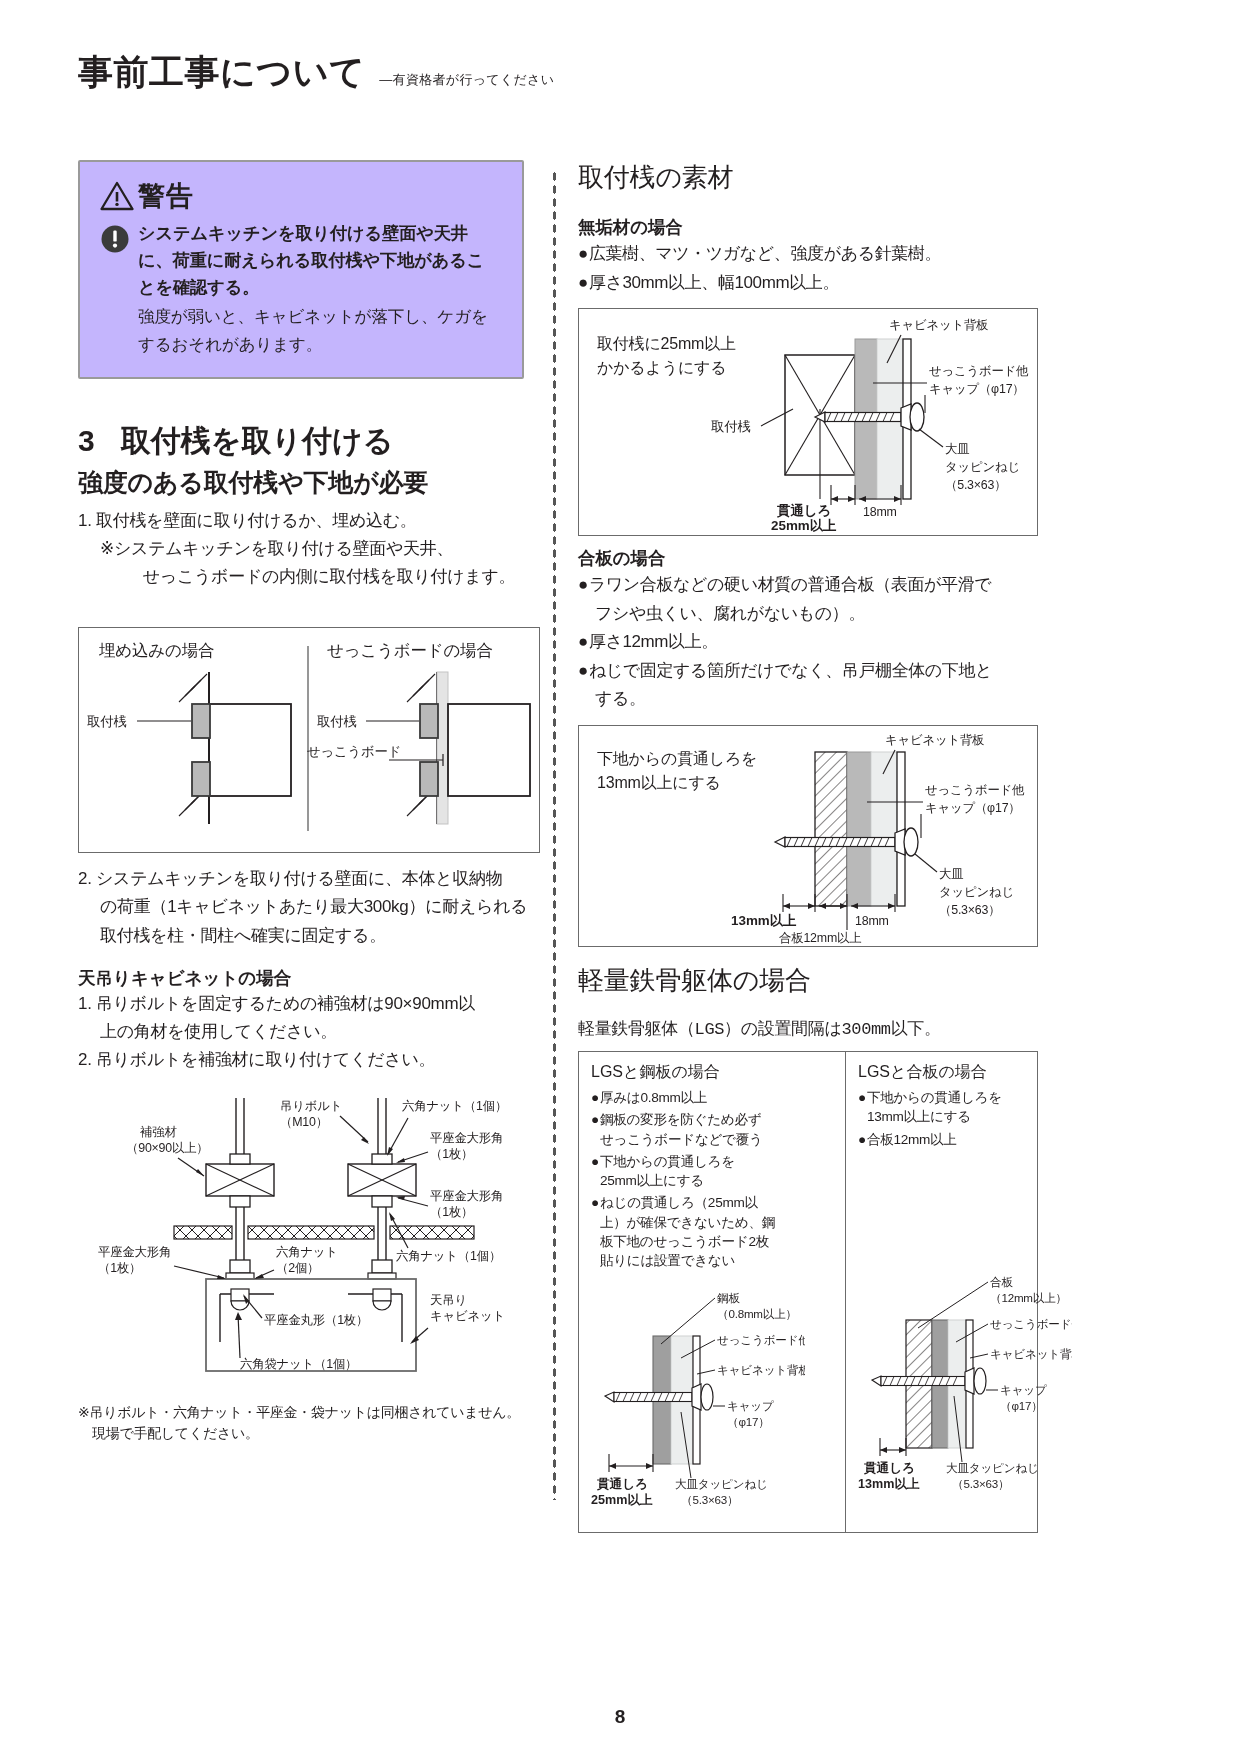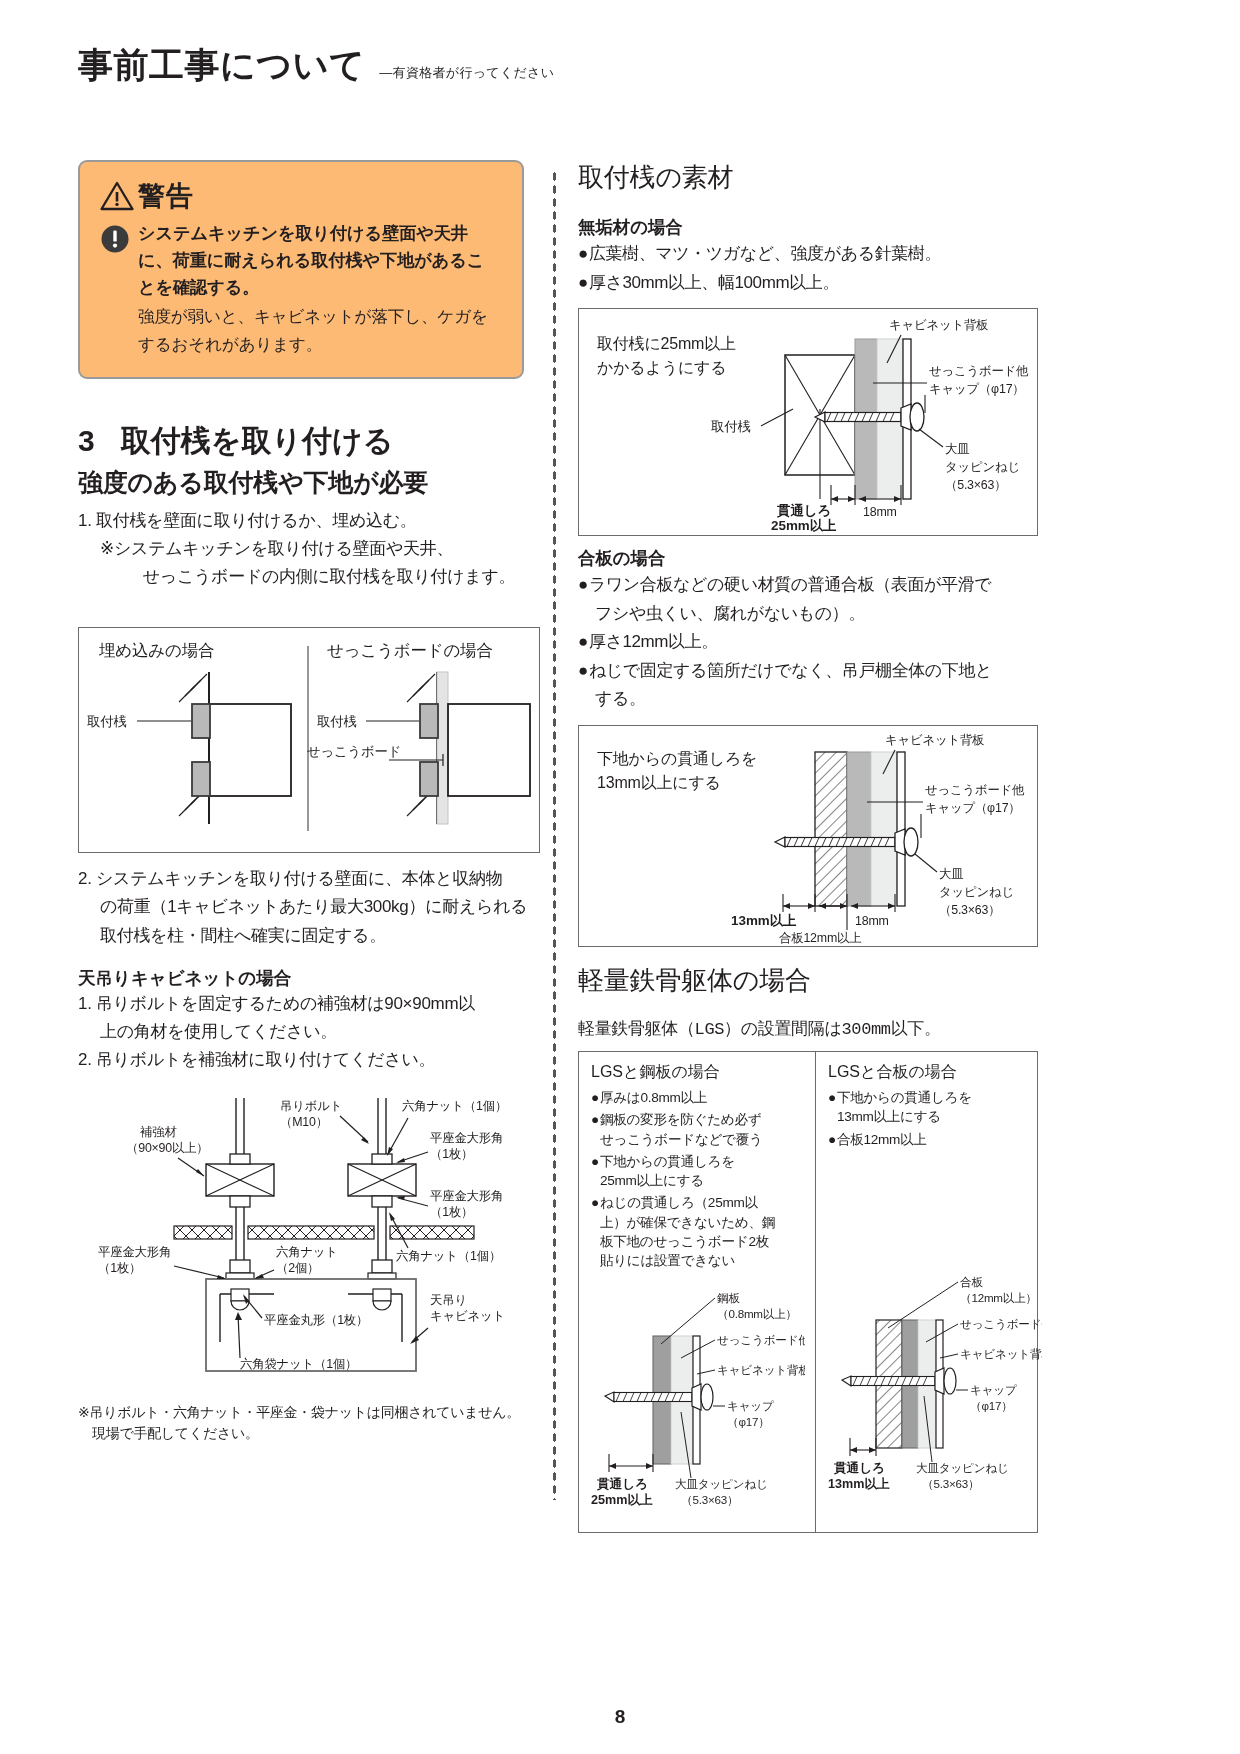--- a/index.html
+++ b/index.html
@@ -8,43 +8,43 @@
     background: #ffffff;
     font-family: "Liberation Sans", "DejaVu Sans", sans-serif;
     color: #231f20;
     position: relative;
     overflow: hidden;
   }
   .page { position: relative; width: 1240px; height: 1754px; padding: 0; }
 
   
   .page-header {
-    position: absolute; left: 78px; top: 42px; width: 1080px;
+    position: absolute; left: 78px; top: 49px; width: 1080px;
     display: flex; align-items: baseline; gap: 14px;
   }
   .page-header .h-main { font-size: 35px; font-weight: bold; letter-spacing: .5px; }
   .page-header .h-sub { font-size: 13px; font-weight: normal; letter-spacing: .3px; }
 
   
   .col-left  { position: absolute; left: 78px; top: 160px; width: 462px; }
   .col-right { position: absolute; left: 578px; top: 160px; width: 460px; }
 
   
   .divider {
     position: absolute; left: 552px; top: 170px; width: 5px; height: 1330px;
     background-image: radial-gradient(#555 1.6px, transparent 1.7px);
     background-size: 5px 13px;
     background-repeat: repeat-y;
   }
 
   
   .warn-box {
-    border: 2.2px solid #9a9a9a; border-radius: 9px;
+    border: 2.2px solid #9a9a9a; border-radius: 2px;
     padding: 16px 18px 18px 20px; width: 446px;
-    background: #fdba74;
+    background: #c4b5fd;
   }
   .warn-title { display: flex; align-items: center; gap: 4px; margin-bottom: 6px; }
   .warn-title .tri { flex: none; }
   .warn-title .label { font-size: 27px; font-weight: bold; letter-spacing: 1px; }
   .warn-body { display: flex; gap: 8px; }
   .warn-ico { flex: none; margin-top: 4px; }
   .warn-texts { flex: 1; }
   .warn-strong { font-size: 17.2px; font-weight: bold; line-height: 1.58; letter-spacing: -.1px; }
   .warn-weak { font-size: 16.6px; line-height: 1.62; margin-top: 2px; letter-spacing: -.2px; }
 
@@ -73,21 +73,21 @@
   .bul .dot { flex: none; }
   .note-small { font-size: 14px; line-height: 1.5; letter-spacing: -.3px; margin-top: 18px; }
   .note-small .ln2 { padding-left: 14px; }
 
   .r-head { font-size: 26px; font-weight: normal; letter-spacing: -.2px; }
   .r-sub  { font-size: 17.4px; font-weight: bold; margin-top: 20px; }
   .r-text { font-size: 17px; line-height: 1.6; letter-spacing: -.35px; }
 
   .lgs-grid { display: flex; }
   .lgs-col { flex: 1; padding: 10px 10px 4px 12px; }
-  .lgs-col + .lgs-col { border-left: 1.4px solid #6b6b6b; }
+  .lgs-col + .lgs-col { border-left: 1.4px solid #6b6b6b; margin-left: 30px; }
   .lgs-title { font-size: 16px; margin-bottom: 5px; }
   .lgs-bul { font-size: 13.6px; line-height: 1.42; display: flex; gap: 1px; margin-bottom: 3px; letter-spacing: -.3px;}
   .lgs-bul .d { flex: none; }
 
   .page-num {
     position: absolute; left: 0; right: 0; bottom: 26px;
     text-align: center; font-size: 19px; font-weight: bold;
   }
 </style>
 </head>

